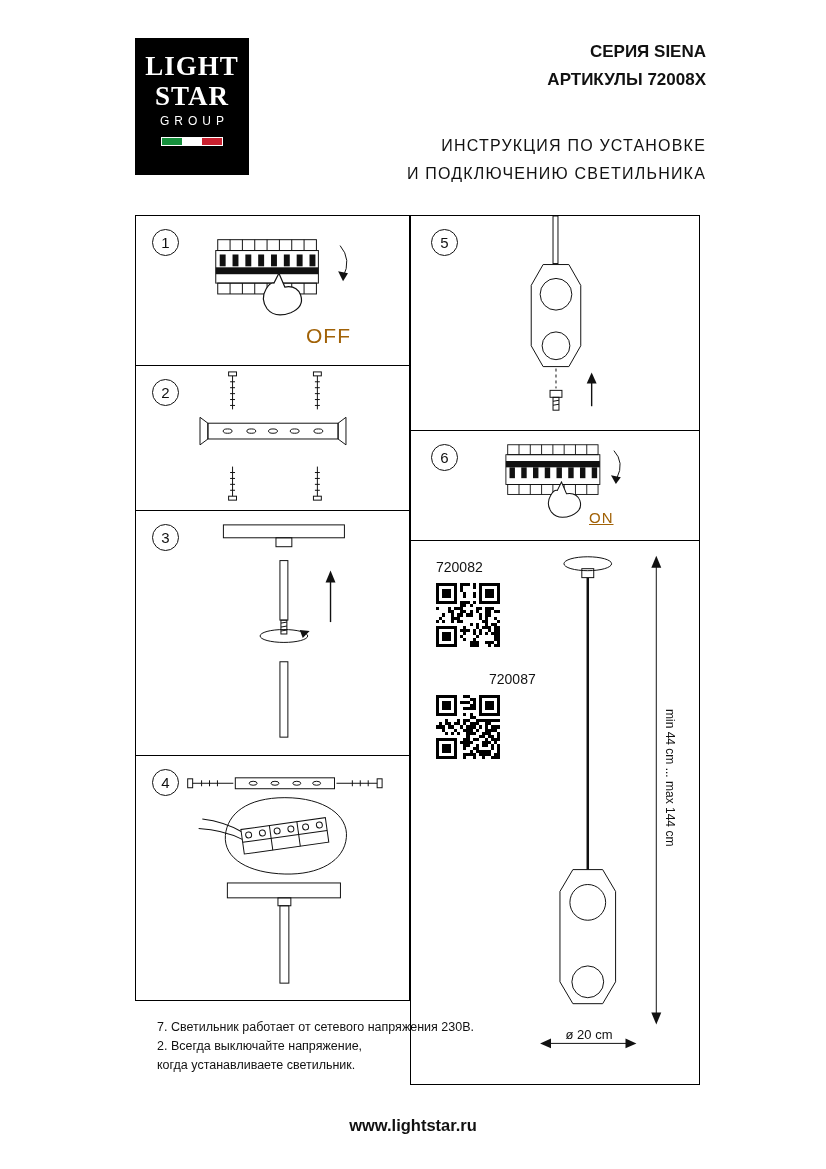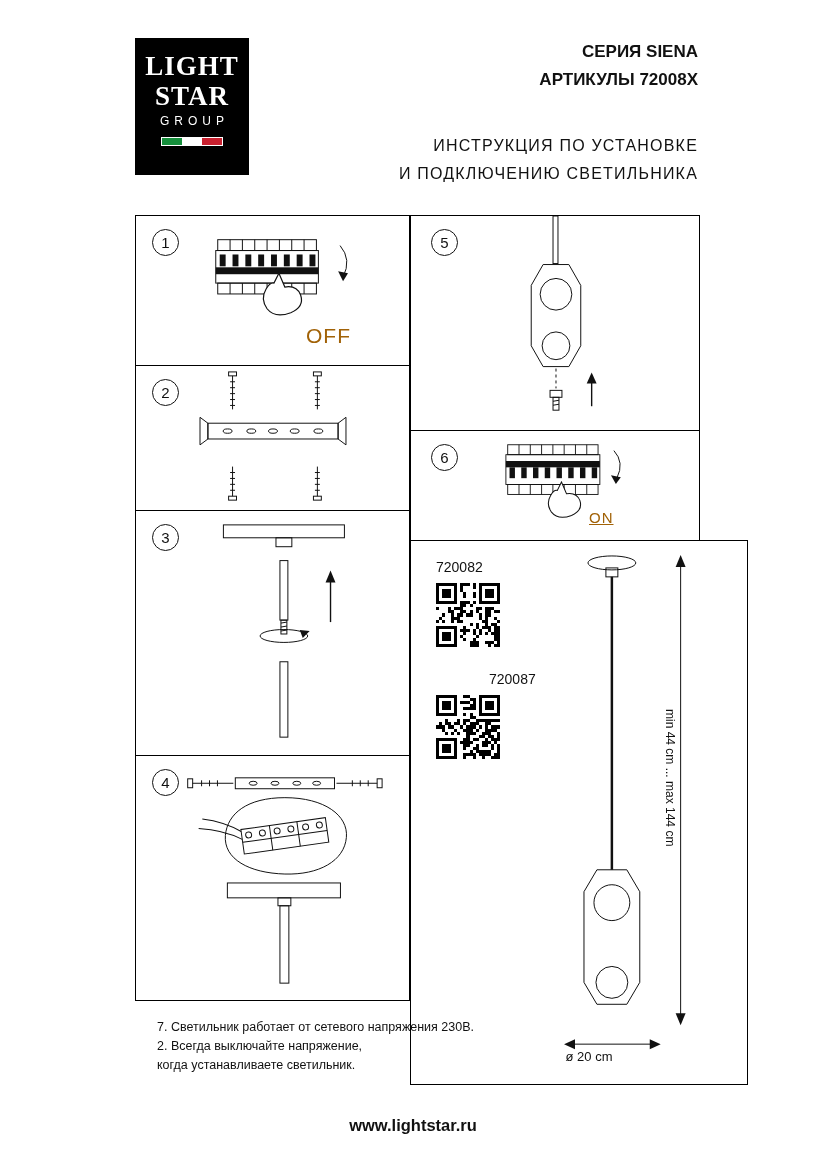--- a/index.html
+++ b/index.html
@@ -8,38 +8,38 @@
   .page { position:relative; width:826px; height:1169px; background:#fff; overflow:hidden; margin:0 auto; }
 
   
   .logo { position:absolute; left:135px; top:38px; width:114px; height:137px; background:#000; color:#fff; text-align:center; padding-top:13px; }
   .logo-word { font-family:"Liberation Serif", serif; font-weight:bold; font-size:27px; line-height:30px; letter-spacing:1px; }
   .logo-group { font-size:12px; letter-spacing:5px; margin-top:3px; text-indent:5px; }
   .flag { display:flex; width:62px; height:9px; margin:9px auto 0; border:1px solid #fff; }
   .flag span { flex:1; }
   .flag .g { background:#168f3c; } .flag .w { background:#fff; } .flag .r { background:#c8202f; }
 
-  .titles { position:absolute; right:128px; top:42px; text-align:right; }
+  .titles { position:absolute; right:120px; top:42px; text-align:right; }
   .series { font-weight:bold; font-size:17px; margin-bottom:8px; }
   .articles { font-weight:bold; font-size:17px; }
   .instr { margin-top:42px; font-weight:normal; font-size:16px; line-height:28px; letter-spacing:1.2px; }
 
   
   .cell { position:absolute; border:1px solid #000; background:#fff; }
   .badge { position:absolute; width:27px; height:27px; border:1.2px solid #111; border-radius:50%; display:flex; align-items:center; justify-content:center; font-size:15px; background:#fff; z-index:2; }
   .fill { position:absolute; inset:0; width:100%; height:100%; }
   .st { fill:none; stroke:#111; stroke-width:1; }
   .lbl { position:absolute; font-size:21px; letter-spacing:1px; color:#a16207; }
 
   
   .qr-label { position:absolute; font-size:14px; color:#111; }
   .qr { position:absolute; width:64px; height:64px; }
   .qr svg { display:block; width:100%; height:100%; }
   .dim-v { position:absolute; left:252px; top:168px; writing-mode:vertical-rl; font-size:12px; white-space:nowrap; }
-  .dim-h { position:absolute; left:133px; top:508px; width:90px; text-align:center; font-size:13px; }
+  .dim-h { position:absolute; left:133px; top:486px; width:90px; text-align:center; font-size:13px; }
 
   
   .notes { position:absolute; left:157px; top:1018px; font-size:12.5px; line-height:19px; }
   .site { position:absolute; left:0; top:1116px; width:826px; text-align:center; font-weight:bold; font-size:16.5px; }
 </style>
 </head>
 <body>
 
 <div class="page">
 
@@ -284,21 +284,21 @@
       </g>
       <path d="M205,20 q11,12 3,28" class="st" stroke-width="1.6"></path>
       <polygon points="207,54 202,45 212,47" fill="#111"></polygon>
       <g transform="translate(138,52) scale(0.85)">
         <path d="M16,0 L22,14 Q34,12 38,22 Q42,34 28,40 Q12,46 4,36 Q-3,26 3,16 Q7,9 11,10 Z" fill="#fff" stroke="#111" stroke-width="1.2"></path>
       </g>
     </svg>
     <span class="lbl" style="left:178px;top:78px;font-size:15px;text-decoration:underline;">ON</span>
   </div>
 
-  <div class="cell" style="left:410px;top:540px;width:338px;height:545px;">
+  <div class="cell" style="left:410px;top:540px;width:290px;height:545px;">
     <svg class="fill" viewBox="0 0 290 545">
       <g class="st">
         <ellipse cx="178" cy="22" rx="24" ry="7"></ellipse>
         <rect x="172" y="27" width="12" height="9"></rect>
         <line x1="178" y1="36" x2="178" y2="330" stroke-width="2.5"></line>
         <polygon points="150,352 163,330 193,330 206,352 206,443 193,465 163,465 150,443"></polygon>
         <circle cx="178" cy="363" r="18"></circle>
         <circle cx="178" cy="443" r="16"></circle>
 
         <line x1="247" y1="22" x2="247" y2="478"></line>

